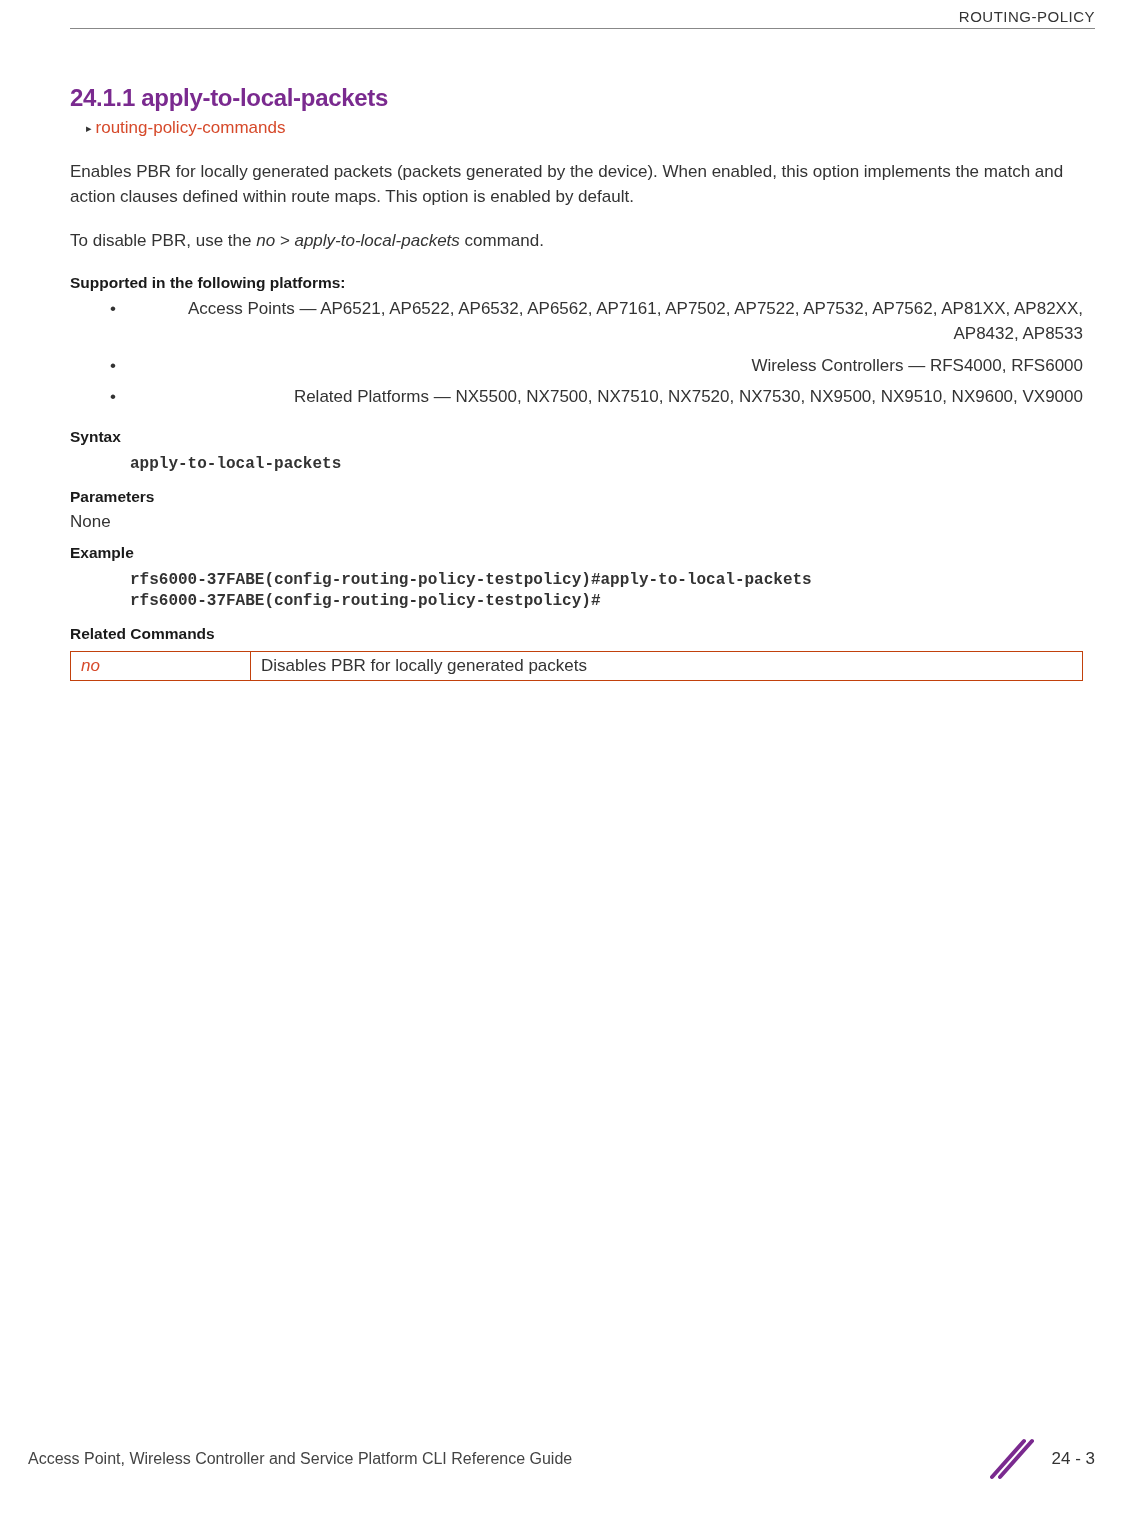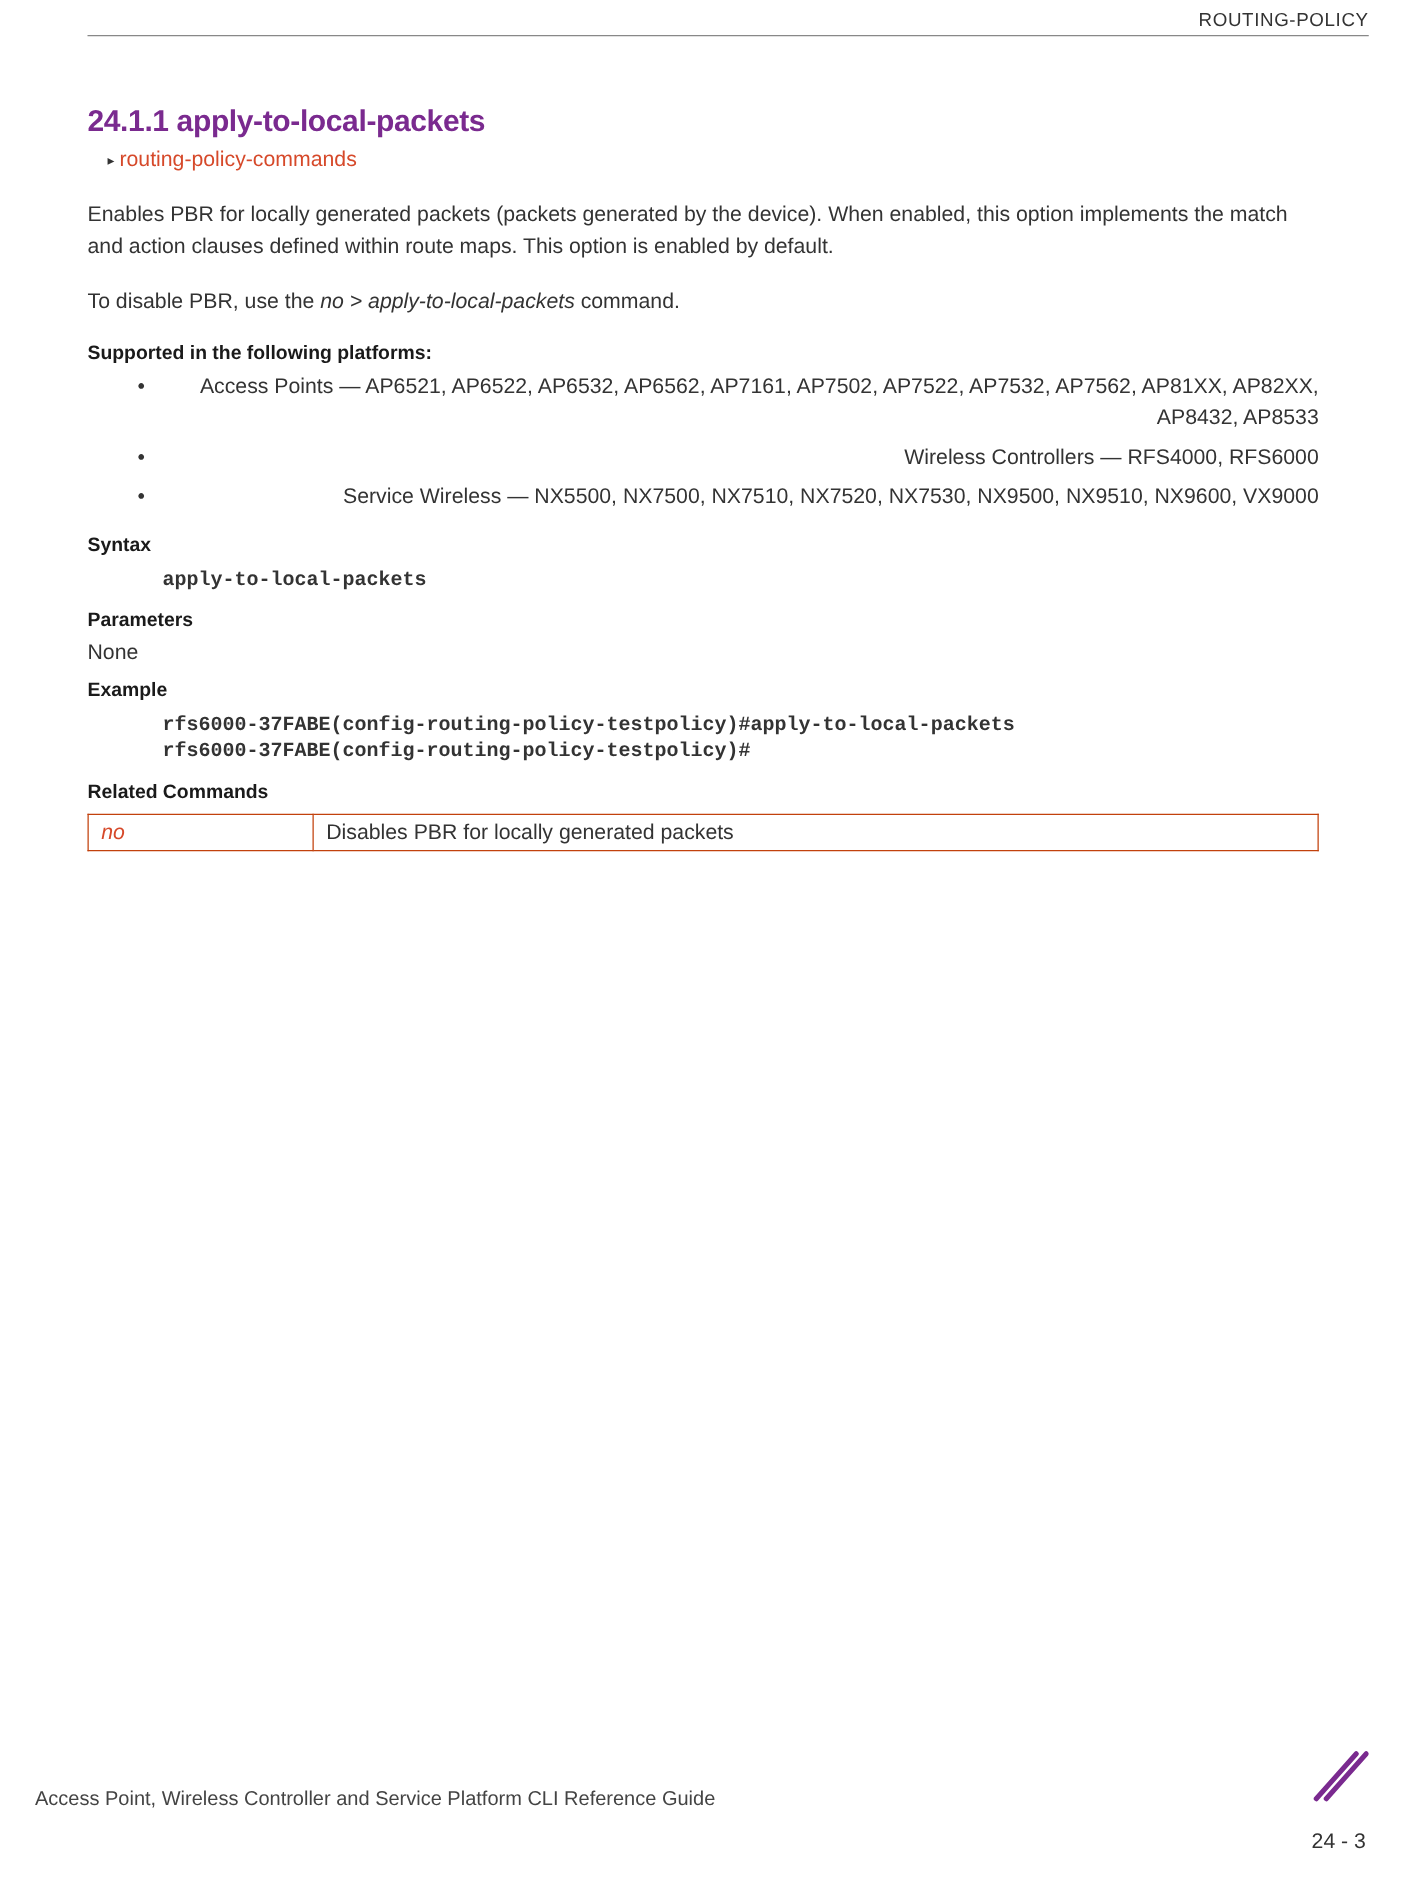--- a/index.html
+++ b/index.html
@@ -25,21 +25,21 @@
       right: 32px;
       font-size: 15px;
       letter-spacing: 0.5px;
       color: #333;
       font-weight: 300;
     }
     .content {
       position: absolute;
       top: 84px;
       left: 70px;
-      right: 72px;
+      right: 44px;
     }
     .section-title {
       color: #7a2a8f;
       font-size: 24px;
       font-weight: 700;
       margin-bottom: 6px;
       letter-spacing: -0.3px;
     }
     .breadcrumb-row {
       display: flex;
@@ -140,21 +140,20 @@
     }
     .footer-text {
       font-size: 16px;
       color: #444;
       font-weight: 300;
     }
     .footer-right {
       display: flex;
       align-items: center;
       gap: 18px;
-      flex-direction: column;
     }
     .logo-svg { width: 48px; height: 48px; }
     .page-num {
       font-size: 17px;
       color: #333;
       font-weight: 300;
     }
   </style>
 </head>
 <body>
@@ -174,21 +173,21 @@
   <p class="para">Enables PBR for locally generated packets (packets generated by the device). When enabled, this option implements the match and action clauses defined within route maps. This option is enabled by default.</p>
 
   <p class="para">
     <span>To disable PBR, use the </span><span class="ital">no &gt; apply-to-local-packets</span><span> command.</span>
   </p>
 
   <div class="subhead">Supported in the following platforms:</div>
   <ul class="platform-list">
     <li>Access Points — AP6521, AP6522, AP6532, AP6562, AP7161, AP7502, AP7522, AP7532, AP7562, AP81XX, AP82XX, AP8432, AP8533</li>
     <li>Wireless Controllers — RFS4000, RFS6000</li>
-    <li>Service Wireless — NX5500, NX7500, NX7510, NX7520, NX7530, NX9500, NX9510, NX9600, VX9000</li>
+    <li>Related Platforms — NX5500, NX7500, NX7510, NX7520, NX7530, NX9500, NX9510, NX9600, VX9000</li>
   </ul>
 
   <div class="subhead">Syntax</div>
   <div class="code-block">apply-to-local-packets</div>
 
   <div class="subhead">Parameters</div>
   <div class="none-text">None</div>
 
   <div class="subhead">Example</div>
   <div class="code-block">rfs6000-37FABE(config-routing-policy-testpolicy)#apply-to-local-packets

